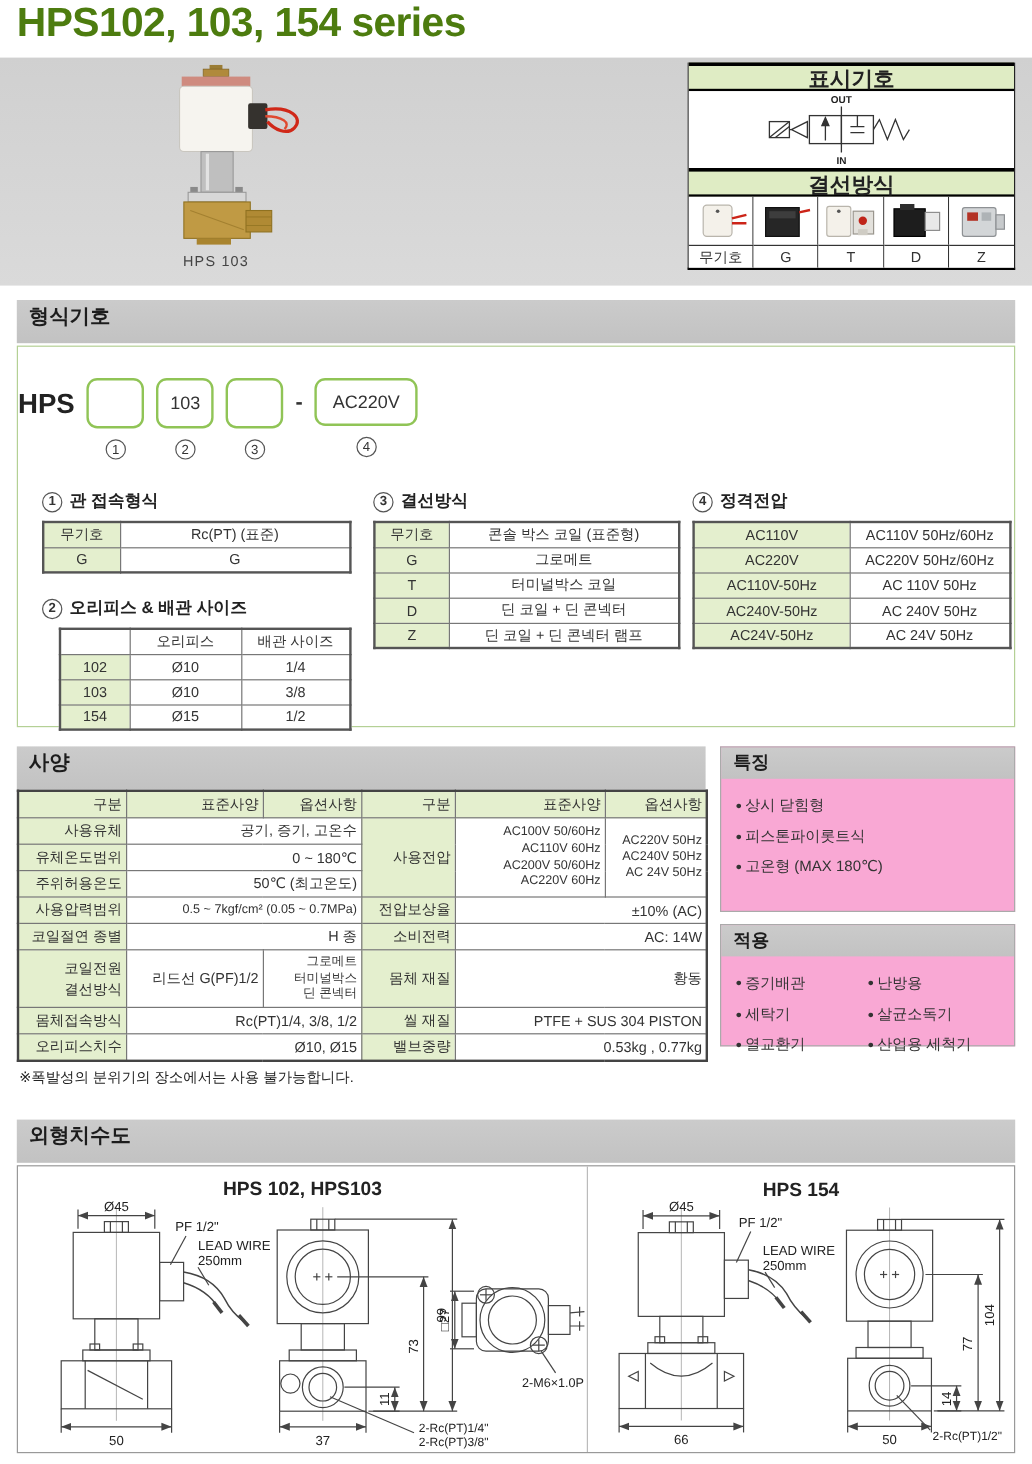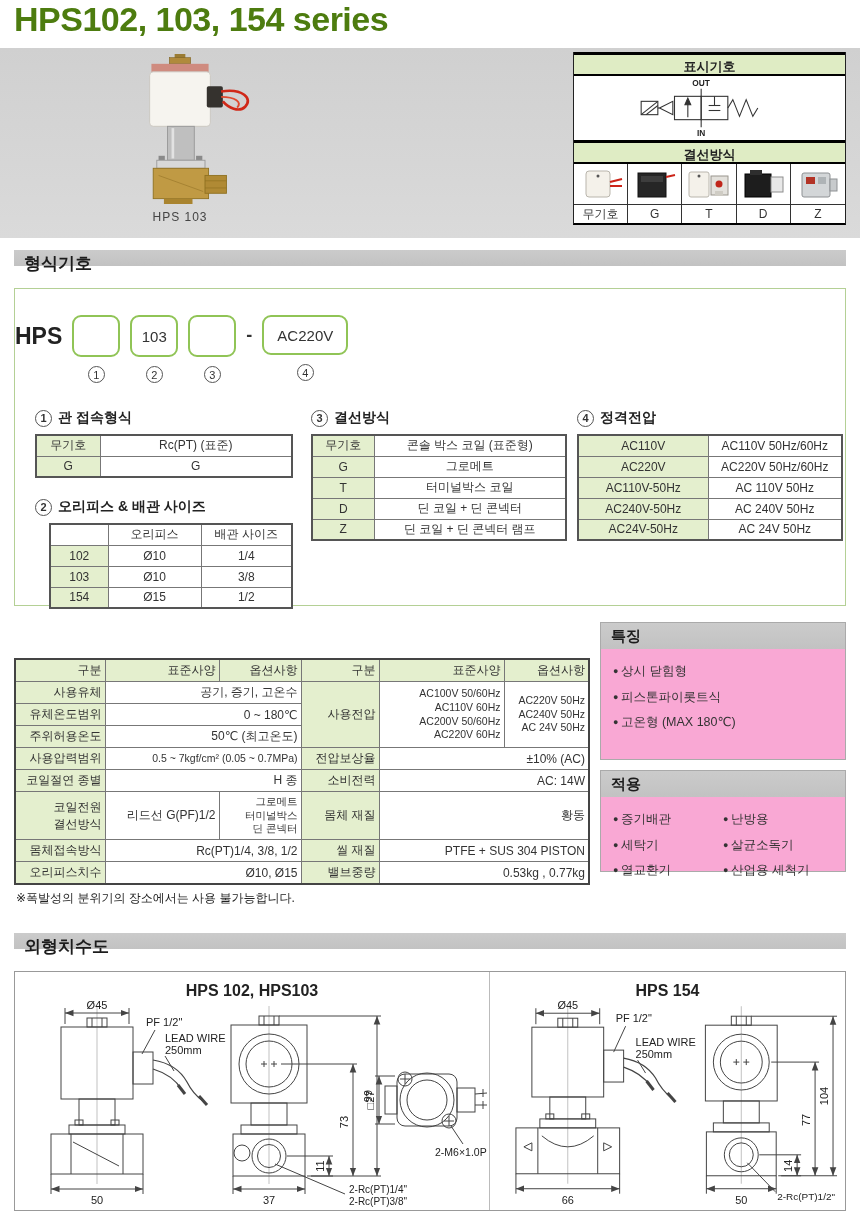--- a/index.html
+++ b/index.html
@@ -9,30 +9,30 @@
 
   
   .page-title { position:absolute; left:14px; top:0px; font-size:34px; font-weight:600; color:#4d7c0f; letter-spacing:-0.5px; }
 
   
   .hero { position:absolute; left:0; top:48px; width:860px; height:190px; background:linear-gradient(180deg,#d0d0d0,#dadada); }
   .photo-wrap { position:absolute; left:108px; top:6px; width:144px; text-align:center; }
   .photo-caption { font-size:12px; color:#444; margin-top:2px; letter-spacing:1px; }
 
   .sym-panel { position:absolute; right:14px; top:4px; width:273px; background:#fff; border-left:1px solid #222; border-right:1px solid #222; border-bottom:2px solid #000; }
-  .blkhead { border-top:3px solid #000; border-bottom:2px solid #000; background:#dfecc4; text-align:center; font-size:13px; font-weight:600; color:#222; height:24px; line-height:19px; padding-top:2px; }
+  .blkhead { border-top:3px solid #000; border-bottom:2px solid #000; background:#dfecc4; text-align:center; font-size:18px; font-weight:600; color:#222; height:24px; line-height:19px; padding-top:2px; }
   .sym-area { height:64px; display:flex; align-items:center; justify-content:center; background:#fff; }
   .wire-row { display:grid; grid-template-columns:repeat(5,1fr); }
   .wire-cell { border-right:1px solid #333; height:40px; display:flex; align-items:center; justify-content:center; background:#fff; }
   .wire-cell:last-child { border-right:none; }
   .wire-lab { border-right:1px solid #333; border-top:1px solid #333; height:19px; text-align:center; font-size:12px; color:#333; line-height:18px; background:#fff; }
   .wire-lab:last-child { border-right:none; }
 
   
-  .bar { position:absolute; height:16px; background:linear-gradient(180deg,#cbcbcb,#c2c2c2); color:#1c1c1c; font-size:17px; font-weight:bold; line-height:28px; padding-left:10px; }
+  .bar { position:absolute; height:36px; background:linear-gradient(180deg,#cbcbcb,#c2c2c2); color:#1c1c1c; font-size:17px; font-weight:bold; line-height:28px; padding-left:10px; }
 
   
   .model-box { position:absolute; left:14px; top:288px; width:832px; height:318px; border:1px solid #b4d095; background:#fff; }
   .code-row { position:absolute; left:0; top:26px; width:100%; display:flex; justify-content:flex-start; align-items:flex-start; gap:10px; }
   .code-col { display:flex; flex-direction:column; align-items:center; gap:9px; }
   .code-text { font-size:23px; font-weight:bold; color:#222; height:42px; line-height:42px; }
   .code-dash { font-size:18px; font-weight:bold; color:#333; height:42px; line-height:40px; }
   .code-box { border:2px solid #90c456; border-radius:9px; min-width:48px; height:42px; padding:0 6px; display:flex; align-items:center; justify-content:center; font-size:15px; color:#333; background:#fff; }
   .code-box.wide { min-width:86px; height:40px; }
   .circ { display:inline-flex; width:17px; height:17px; border:1px solid #555; border-radius:50%; align-items:center; justify-content:center; font-size:11px; color:#333; background:#fff; }
@@ -325,20 +325,21 @@
             </tr>
         <tr>
               <td class="lab">AC24V-50Hz</td>
               <td>AC 24V 50Hz</td>
             </tr>
       </tbody>
         </table>
     </div>
   </div>
 
+  <div class="bar" style="left:14px; top:622px; width:574px;">사양</div>
 
   <table class="spec">
     <colgroup>
       <col style="width:90px">
         <col style="width:114px">
         <col style="width:82px">
       <col style="width:78px">
         <col style="width:125px">
         <col style="width:85px">
     </colgroup>

